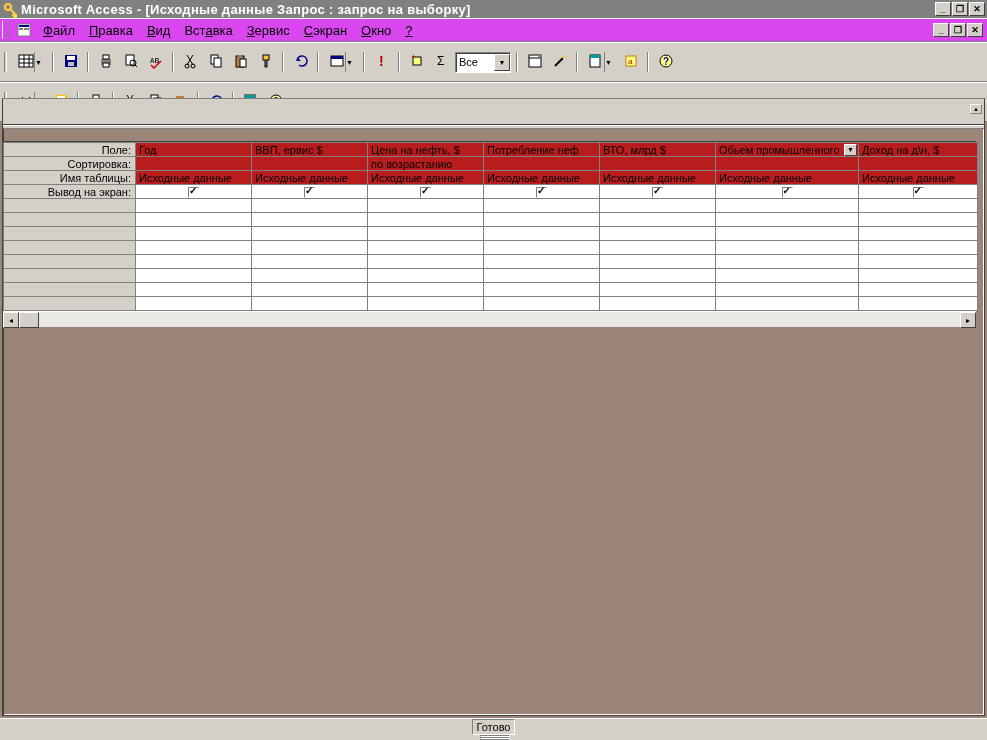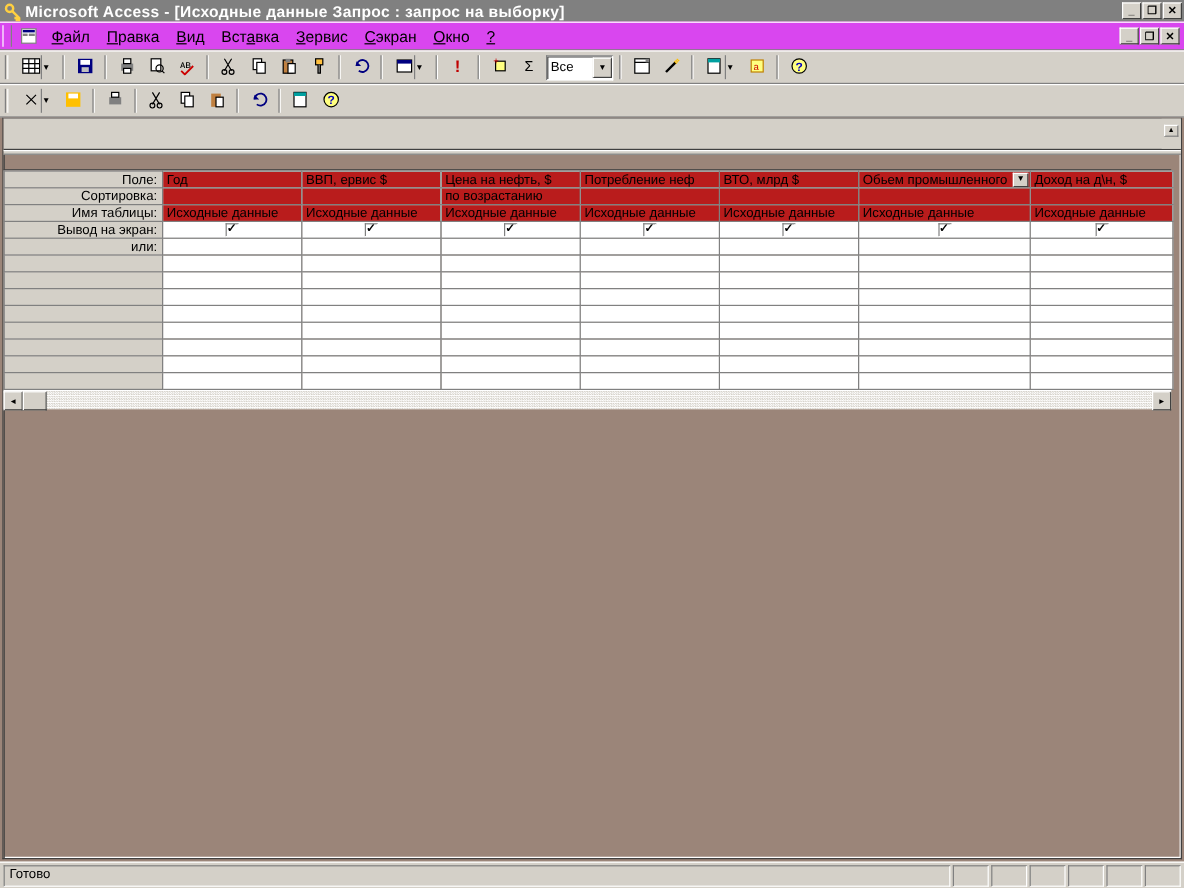--- a/index.html
+++ b/index.html
@@ -49,21 +49,21 @@
 }
 .menubar .doc-icon { width: 16px; height: 16px; margin: 0 4px; }
 .menu-item {
   padding: 3px 7px;
   cursor: pointer;
   font-size: 13px;
 }
 .menu-item u { text-decoration: underline; }
 .menubar .mdi-btns { margin-left: auto; display: flex; gap: 1px; padding-right: 4px; }
 .toolbar {
-  height: 28px;
+  height: 40px;
   background: #d4d0c8;
   border-top: 1px solid #fff;
   border-bottom: 1px solid #808080;
   display: flex;
   align-items: center;
   padding-left: 4px;
   gap: 2px;
 }
 .toolbar .grip {
   width: 3px; height: 20px;
@@ -194,20 +194,21 @@
 .hscroll .sb-track { flex: 1; background: repeating-conic-gradient(#d4d0c8 0% 25%, #fff 0% 50%) 50% / 2px 2px; }
 .statusbar {
   position: absolute;
   bottom: 0; left: 0; right: 0;
   height: 22px;
   background: #d4d0c8;
   border-top: 1px solid #fff;
   display: flex;
   align-items: center;
   padding: 0 3px;
+  flex-direction: column;
 }
 .statusbar .status-text {
   flex: 1;
   border: 1px solid #808080;
   border-right-color: #fff; border-bottom-color: #fff;
   height: 18px; padding: 1px 4px;
   font-size: 11px;
 }
 .statusbar .pane {
   width: 30px; height: 18px;
@@ -522,30 +523,20 @@
               <td class="rowlabel">Вывод на экран:</td>
               <td class="show-cell"><span class="qg-chk on"></span></td>
               <td class="show-cell"><span class="qg-chk on"></span></td>
               <td class="show-cell"><span class="qg-chk on"></span></td>
               <td class="show-cell"><span class="qg-chk on"></span></td>
               <td class="show-cell"><span class="qg-chk on"></span></td>
               <td class="show-cell"><span class="qg-chk on"></span></td>
               <td class="show-cell"><span class="qg-chk on"></span></td>
             </tr>
             <tr>
-              <td class="rowlabel">или:</td>
-              <td class="crit"></td>
-              <td class="crit"></td>
-              <td class="crit"></td>
-              <td class="crit"></td>
-              <td class="crit"></td>
-              <td class="crit"></td>
-              <td class="crit"></td>
-            </tr>
-            <tr>
               <td class="rowlabel"></td>
               <td class="crit"></td>
               <td class="crit"></td>
               <td class="crit"></td>
               <td class="crit"></td>
               <td class="crit"></td>
               <td class="crit"></td>
               <td class="crit"></td>
             </tr>
             <tr>

